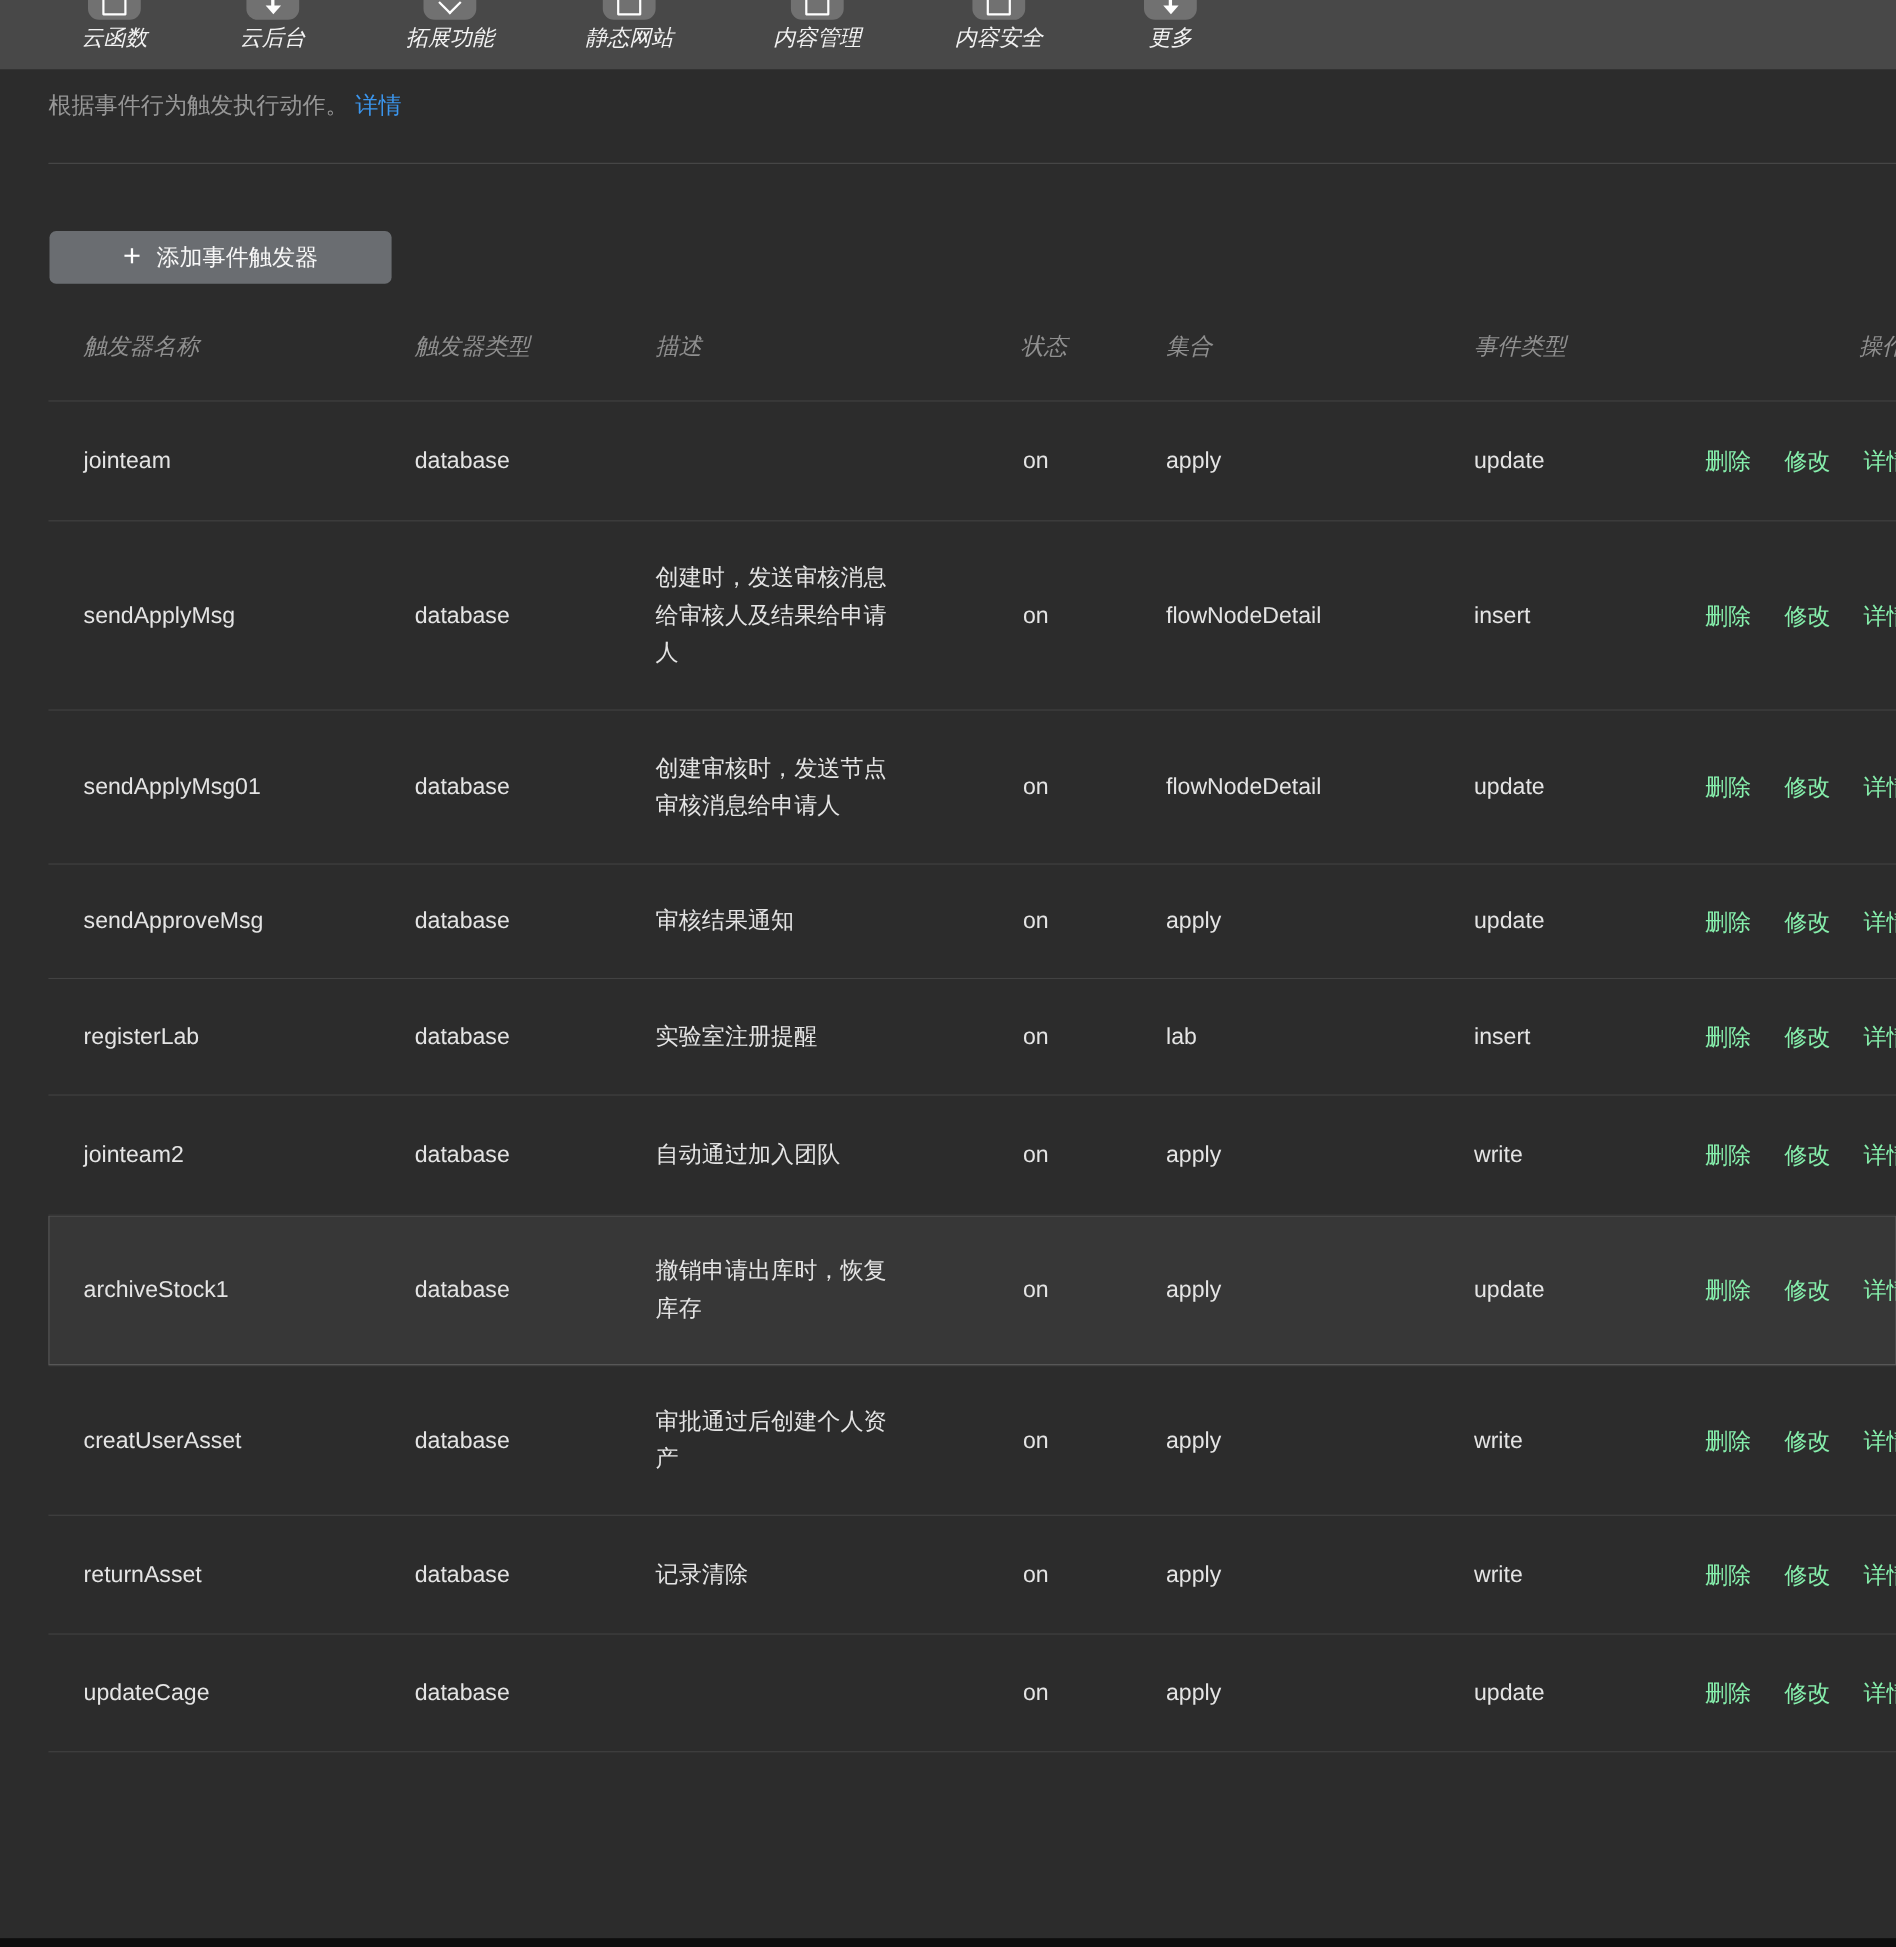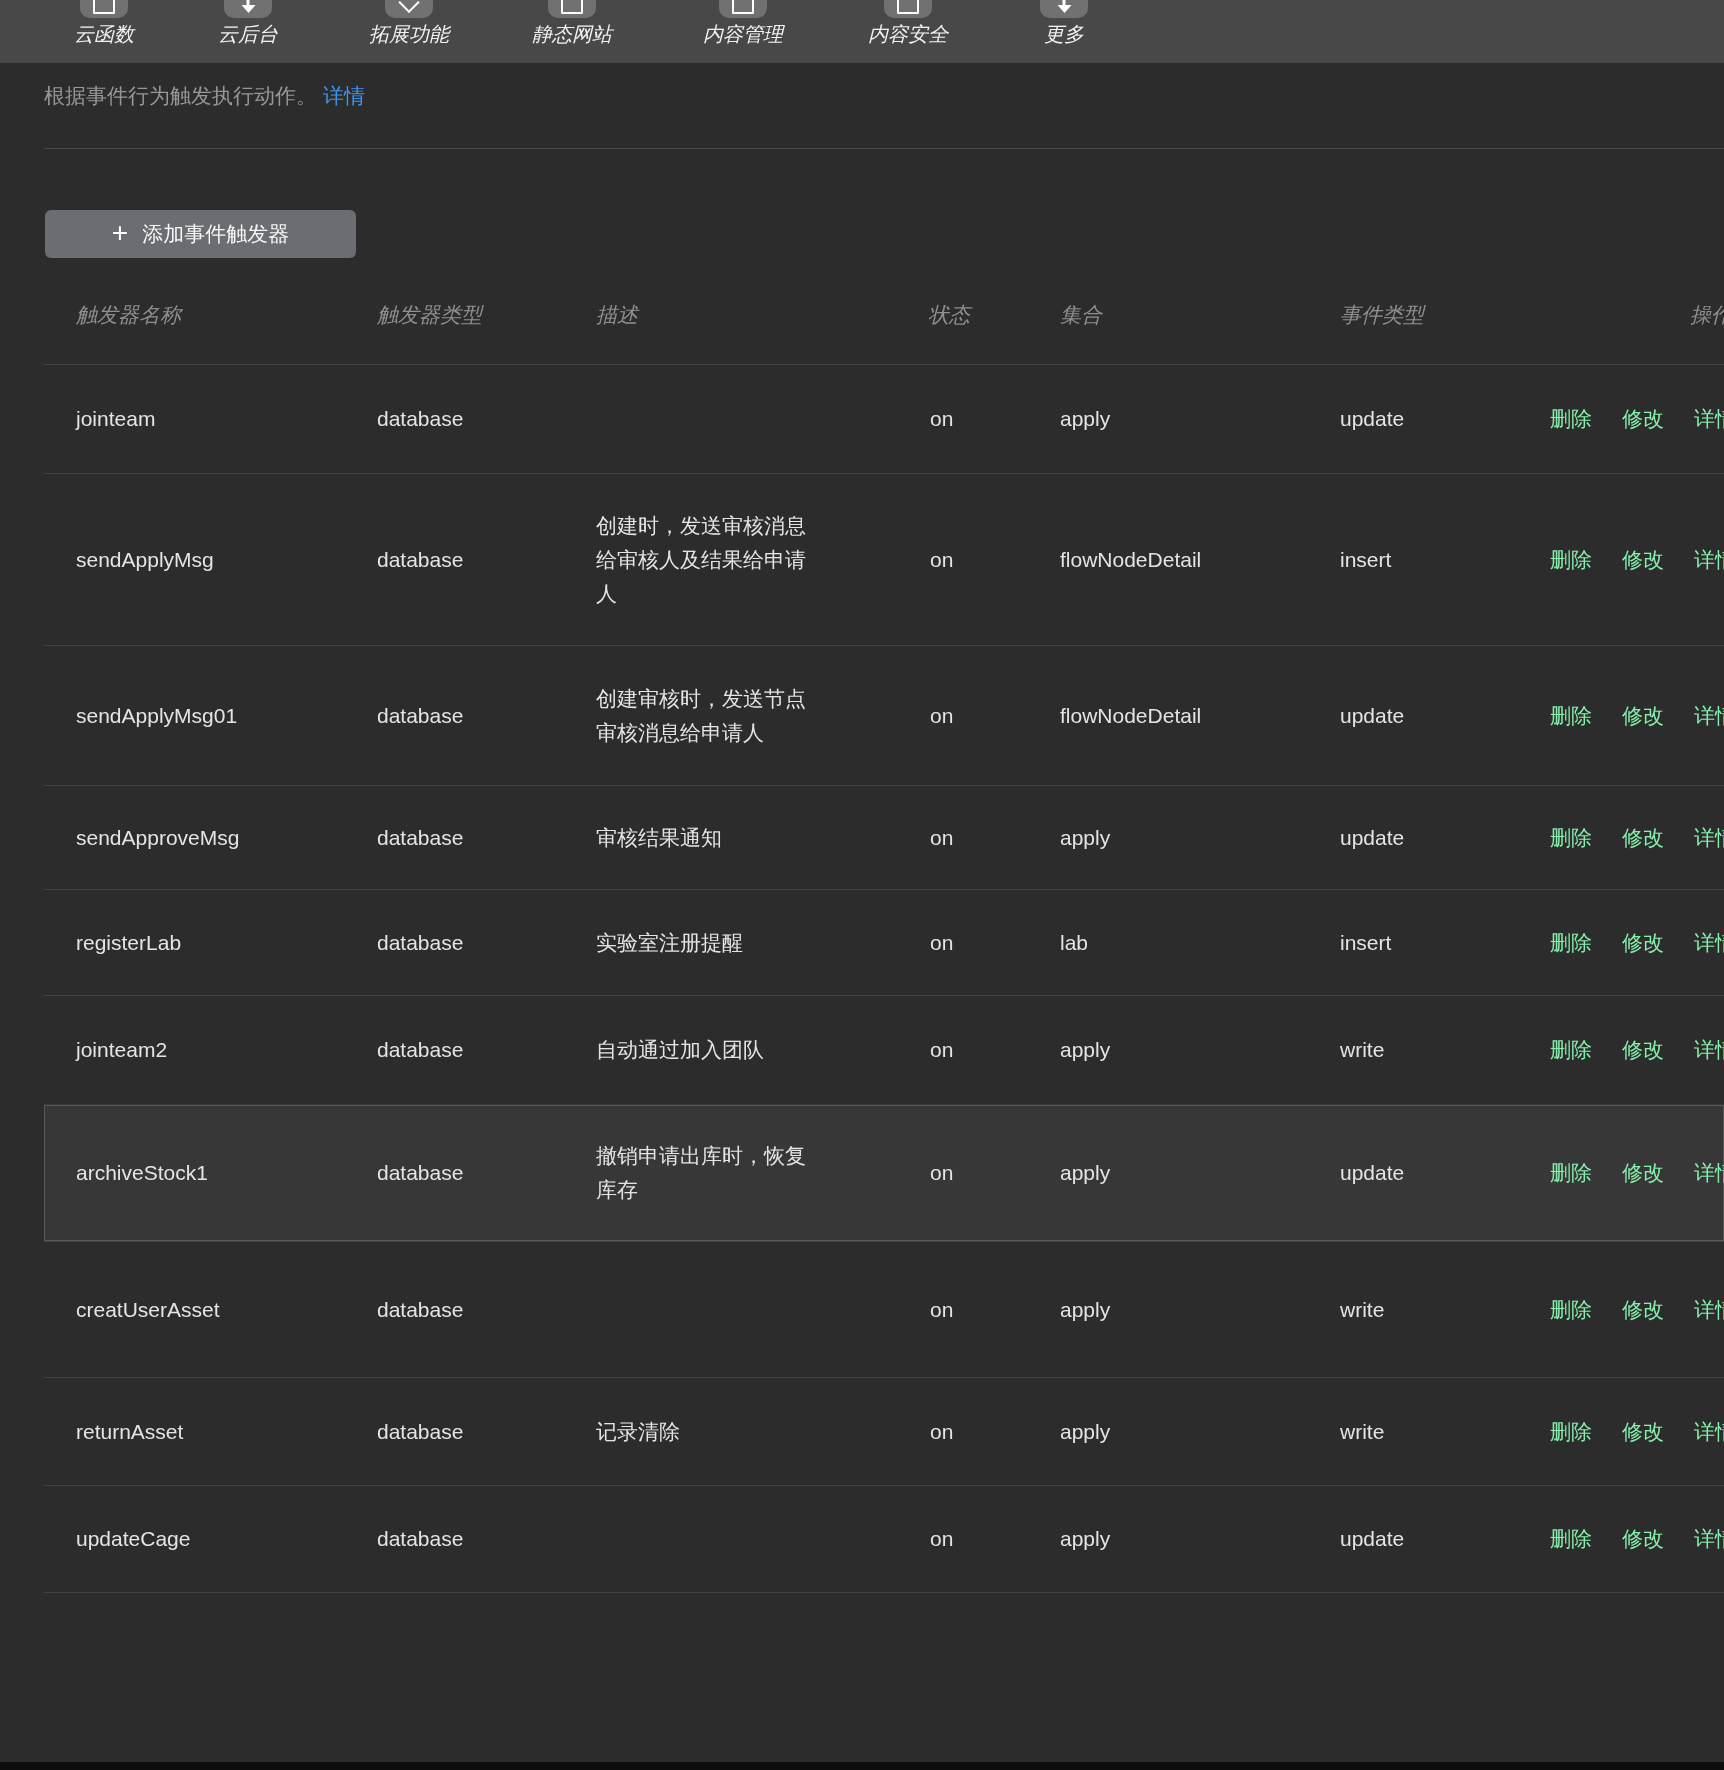--- a/index.html
+++ b/index.html
@@ -210,20 +210,21 @@
         <div class="cell" style="left: 1296px;">update</div>
         <div class="cell actions" style="left: 1506px;">
           <a class="alink">删除</a>
           <a class="alink">修改</a>
           <a class="alink">详情</a>
         </div>
       </div>
       <div class="row" style="top: 1241px; height: 136px;">
         <div class="cell" style="left: 32px;">creatUserAsset</div>
         <div class="cell" style="left: 333px;">database</div>
+        <div class="cell desc" style="left: 552px;">审批通过后创建个人资产</div>
         <div class="cell" style="left: 886px;">on</div>
         <div class="cell" style="left: 1016px;">apply</div>
         <div class="cell" style="left: 1296px;">write</div>
         <div class="cell actions" style="left: 1506px;">
           <a class="alink">删除</a>
           <a class="alink">修改</a>
           <a class="alink">详情</a>
         </div>
       </div>
       <div class="row" style="top: 1377px; height: 108px;">

